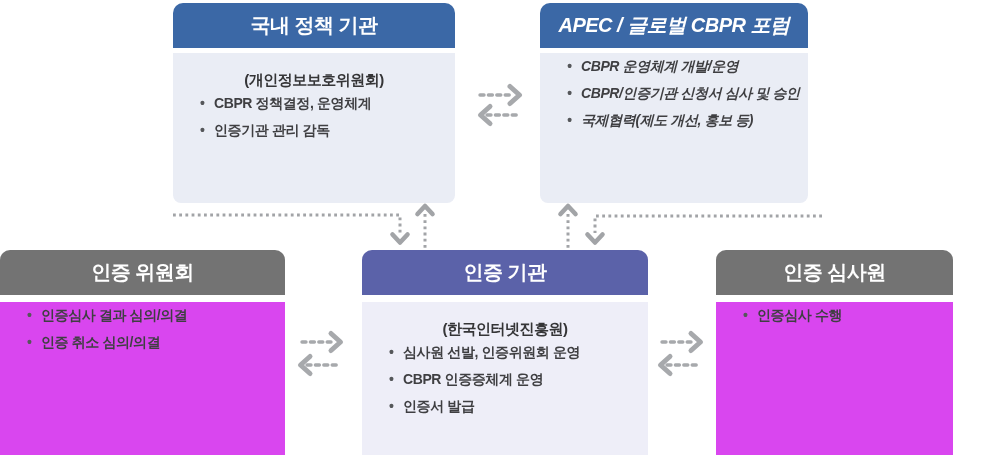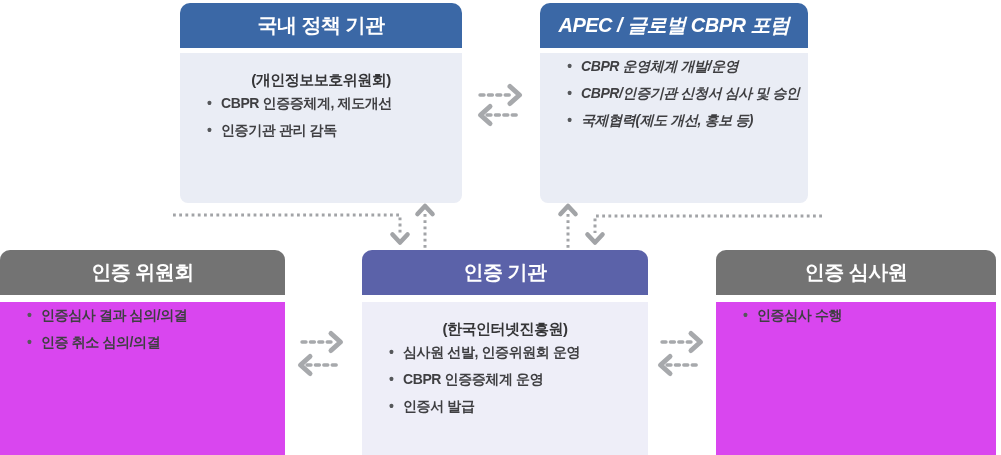--- a/index.html
+++ b/index.html
@@ -85,28 +85,28 @@
     </g>
 
     <g stroke="#A7A9AC" fill="none" stroke-linecap="round" stroke-linejoin="round">
       <line x1="662" y1="342" x2="691" y2="342" stroke-width="3.4" stroke-dasharray="4 4.4"></line>
       <polyline points="691,333.5 700.5,342 691,350.5" stroke-width="5"></polyline>
       <polyline points="670,356.5 660.5,365 670,373.5" stroke-width="5"></polyline>
       <line x1="667" y1="365" x2="700" y2="365" stroke-width="3.4" stroke-dasharray="4 4.4"></line>
     </g>
   </svg>
 
-  <div class="box" style="left:180px;top:3px;width:282px;height:200px;">
+  <div class="box" style="left:173px;top:3px;width:282px;height:200px;">
     <div class="hdr blue">
       <span>국내 정책 기관</span>
     </div>
     <div class="bd blue-bd">
       <div class="subtitle">(개인정보보호위원회)</div>
       <ul class="bullets m-after-sub">
-        <li><span>CBPR 인증증체계, 제도개선</span></li>
+        <li><span>CBPR 정책결정, 운영체계</span></li>
         <li><span>인증기관 관리 감독</span></li>
       </ul>
     </div>
   </div>
 
   <div class="box" style="left:540px;top:3px;width:268px;height:200px;font-style:italic;">
     <div class="hdr blue">
       <span>APEC / 글로벌 CBPR 포럼</span>
     </div>
     <div class="bd blue-bd">
@@ -137,21 +137,21 @@
     <div class="bd purple-bd">
       <div class="subtitle">(한국인터넷진흥원)</div>
       <ul class="bullets m-sub4">
         <li><span>심사원 선발, 인증위원회 운영</span></li>
         <li><span>CBPR 인증증체계 운영</span></li>
         <li><span>인증서 발급</span></li>
       </ul>
     </div>
   </div>
 
-  <div class="box" style="left:716px;top:250px;width:280px;height:205px;">
+  <div class="box" style="left:716px;top:250px;width:237px;height:205px;">
     <div class="hdr teal">
       <span>인증 심사원</span>
     </div>
     <div class="bd teal-bd">
       <ul class="bullets m-bottom">
         <li><span>인증심사 수행</span></li>
       </ul>
     </div>
   </div>
 

